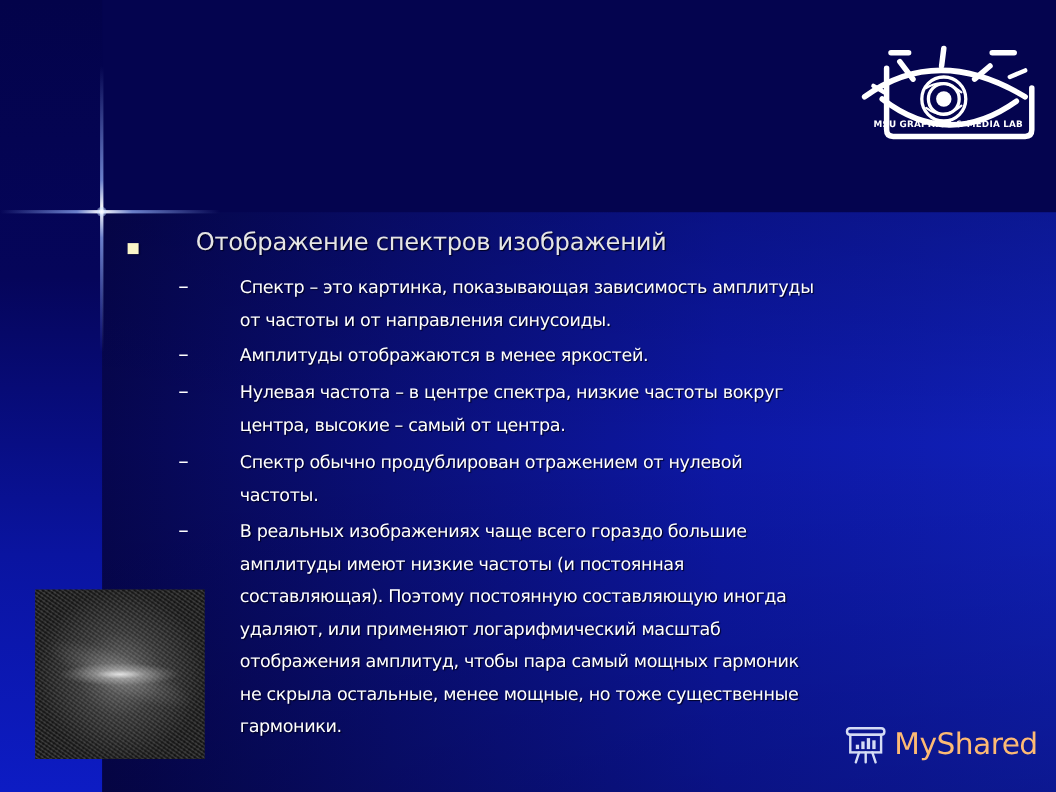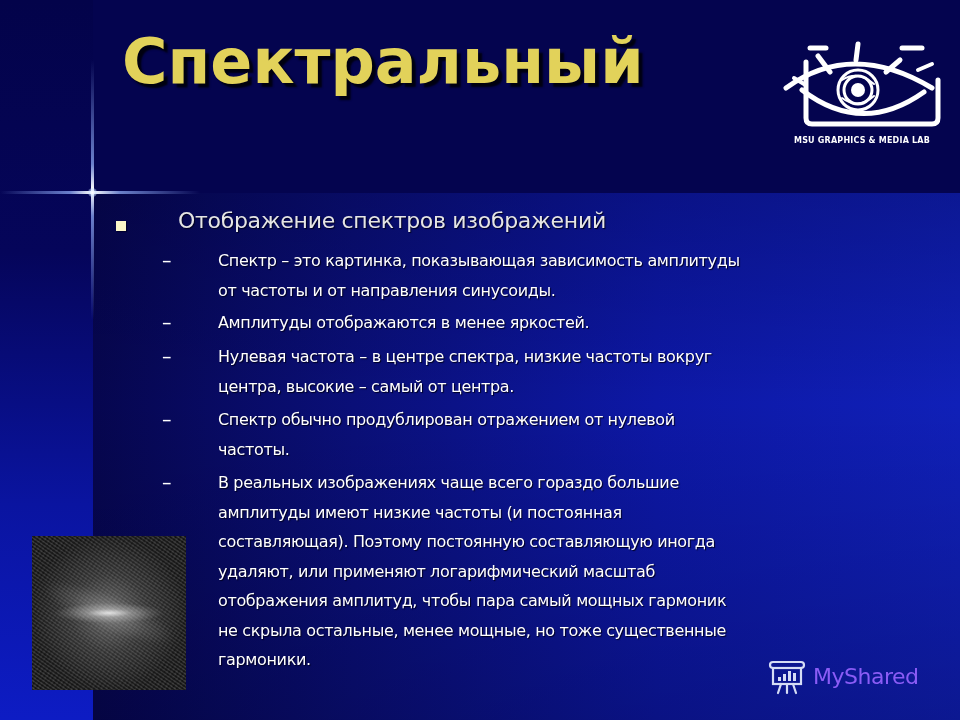--- a/index.html
+++ b/index.html
@@ -40,21 +40,21 @@
     position: absolute; left: 122px; top: 26px;
     font-family: "DejaVu Sans", sans-serif; font-weight: bold;
     font-size: 62px; line-height: 72px; color: #e2d25a;
     text-shadow: 4px 4px 2px #000010;
     letter-spacing: 0px;
   }
   .logo {
     position: absolute; left: 782px; top: 40px; width: 168px; height: 96px;
   }
   .logo-caption {
-    position: absolute; left: 787px; top: 136px; width: 150px; text-align: center;
+    position: absolute; left: 787px; top: 108px; width: 150px; text-align: center;
     font-size: 8px; font-weight: bold; color: #ffffff; letter-spacing: 0.2px;
     font-family: "DejaVu Sans", sans-serif;
   }
   .l1 {
     position: absolute; left: 178px; top: 206px;
     font-size: 22px; color: #e5e5e5; line-height: 30px;
     font-family: "DejaVu Sans", sans-serif;
     text-shadow: 1px 1px 1px #000020;
     letter-spacing: -0.3px;
   }
@@ -89,35 +89,34 @@
   }
   .spectrum-inner {
     position: absolute; inset: 0;
     background: radial-gradient(ellipse 70px 18px at 50% 50%, rgba(200,200,200,0.25), rgba(0,0,0,0));
     transform: rotate(22deg);
   }
   .watermark {
     position: absolute; left: 767px; top: 656px; height: 40px; display: flex; align-items: center; gap: 6px;
   }
   .watermark-text {
-    font-size: 22px; color: #8b5cf6; font-family: "DejaVu Sans", sans-serif; letter-spacing: -0.5px;
+    font-size: 27px; color: #fdba74; font-family: "DejaVu Sans", sans-serif; letter-spacing: -0.5px;
   }
 </style>
 </head>
 <body>
 
 <div class="left-strip"></div>
 <div class="top-band"></div>
 <div class="main-panel"></div>
 <div class="vline"></div>
 <div class="hline"></div>
 <div class="star-core"></div>
 
 <div class="title">
-  <div>Спектральный</div>
 </div>
 
 <svg class="logo" viewBox="0 0 168 96" xmlns="http://www.w3.org/2000/svg">
   <g fill="none" stroke="#ffffff" stroke-linecap="round">
     <path d="M24 22 L24 78 Q24 84 30 84 L150 84 Q156 84 156 78 L156 40" stroke-width="5"></path>
     <path d="M28 8 L44 8" stroke-width="5"></path>
     <path d="M120 8 L140 8" stroke-width="5"></path>
     <path d="M36 16 L48 32" stroke-width="5"></path>
     <path d="M76 4 L74 20" stroke-width="5"></path>
     <path d="M118 20 L104 32" stroke-width="5"></path>

